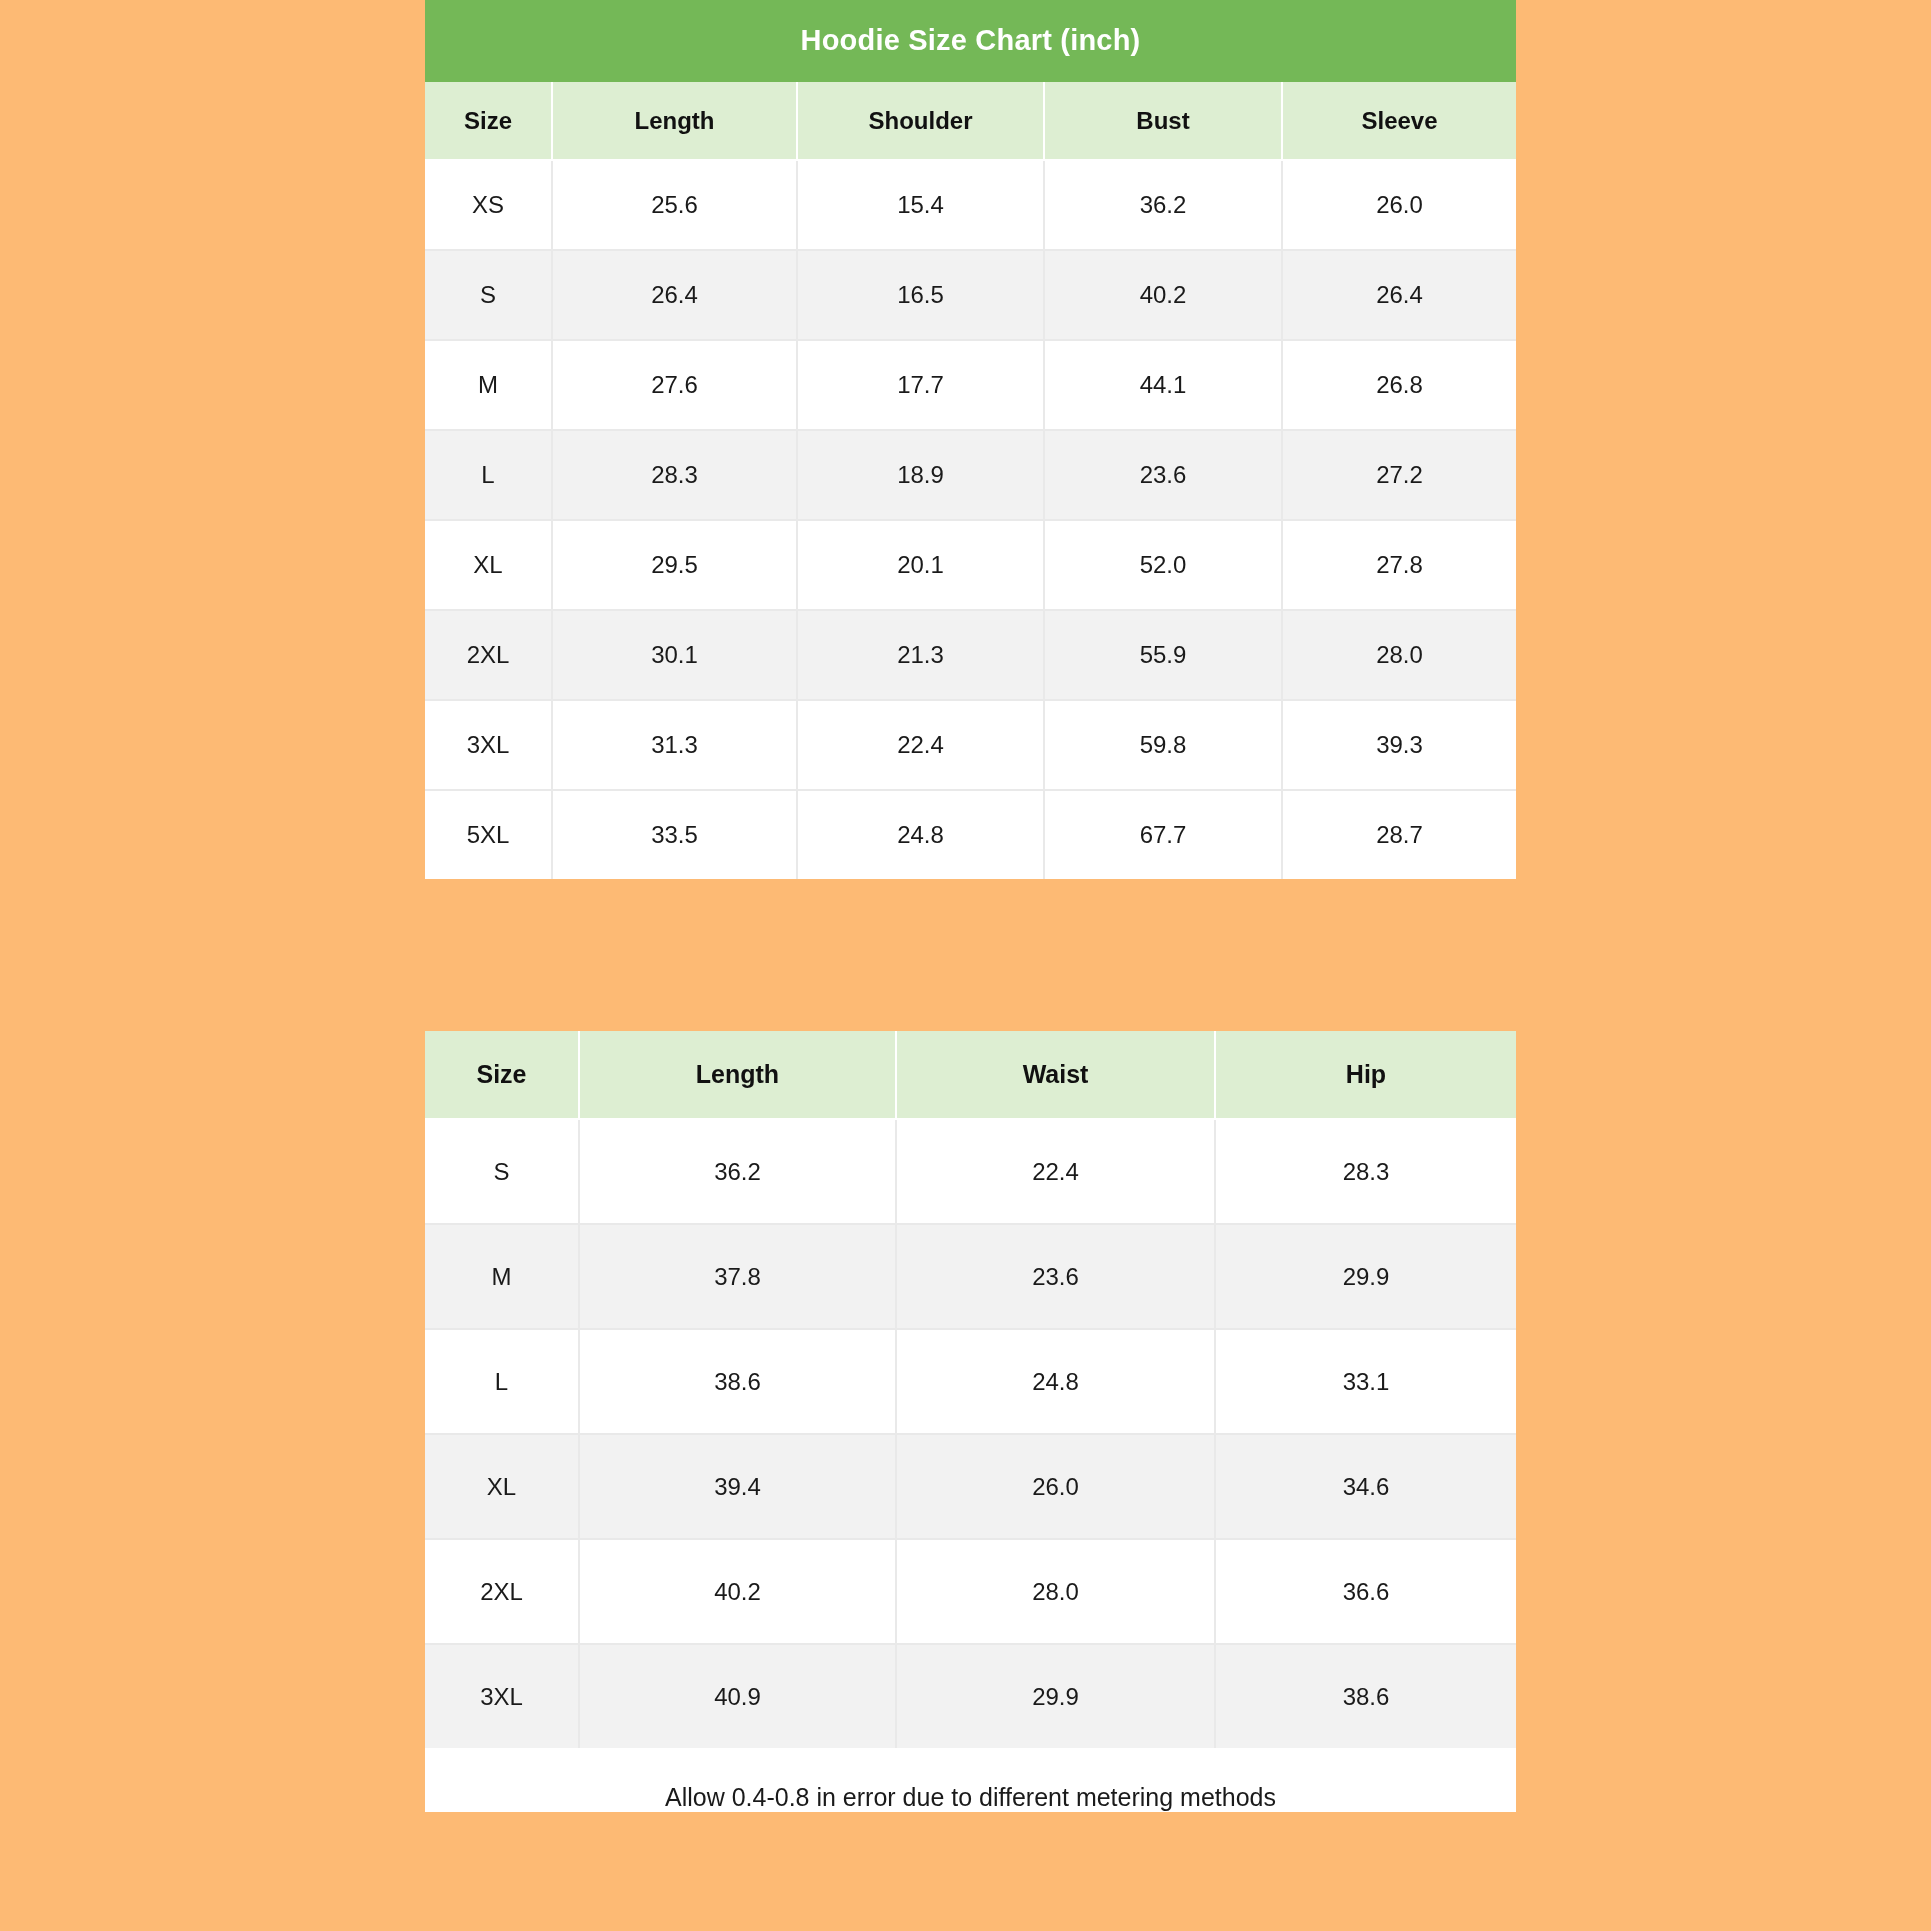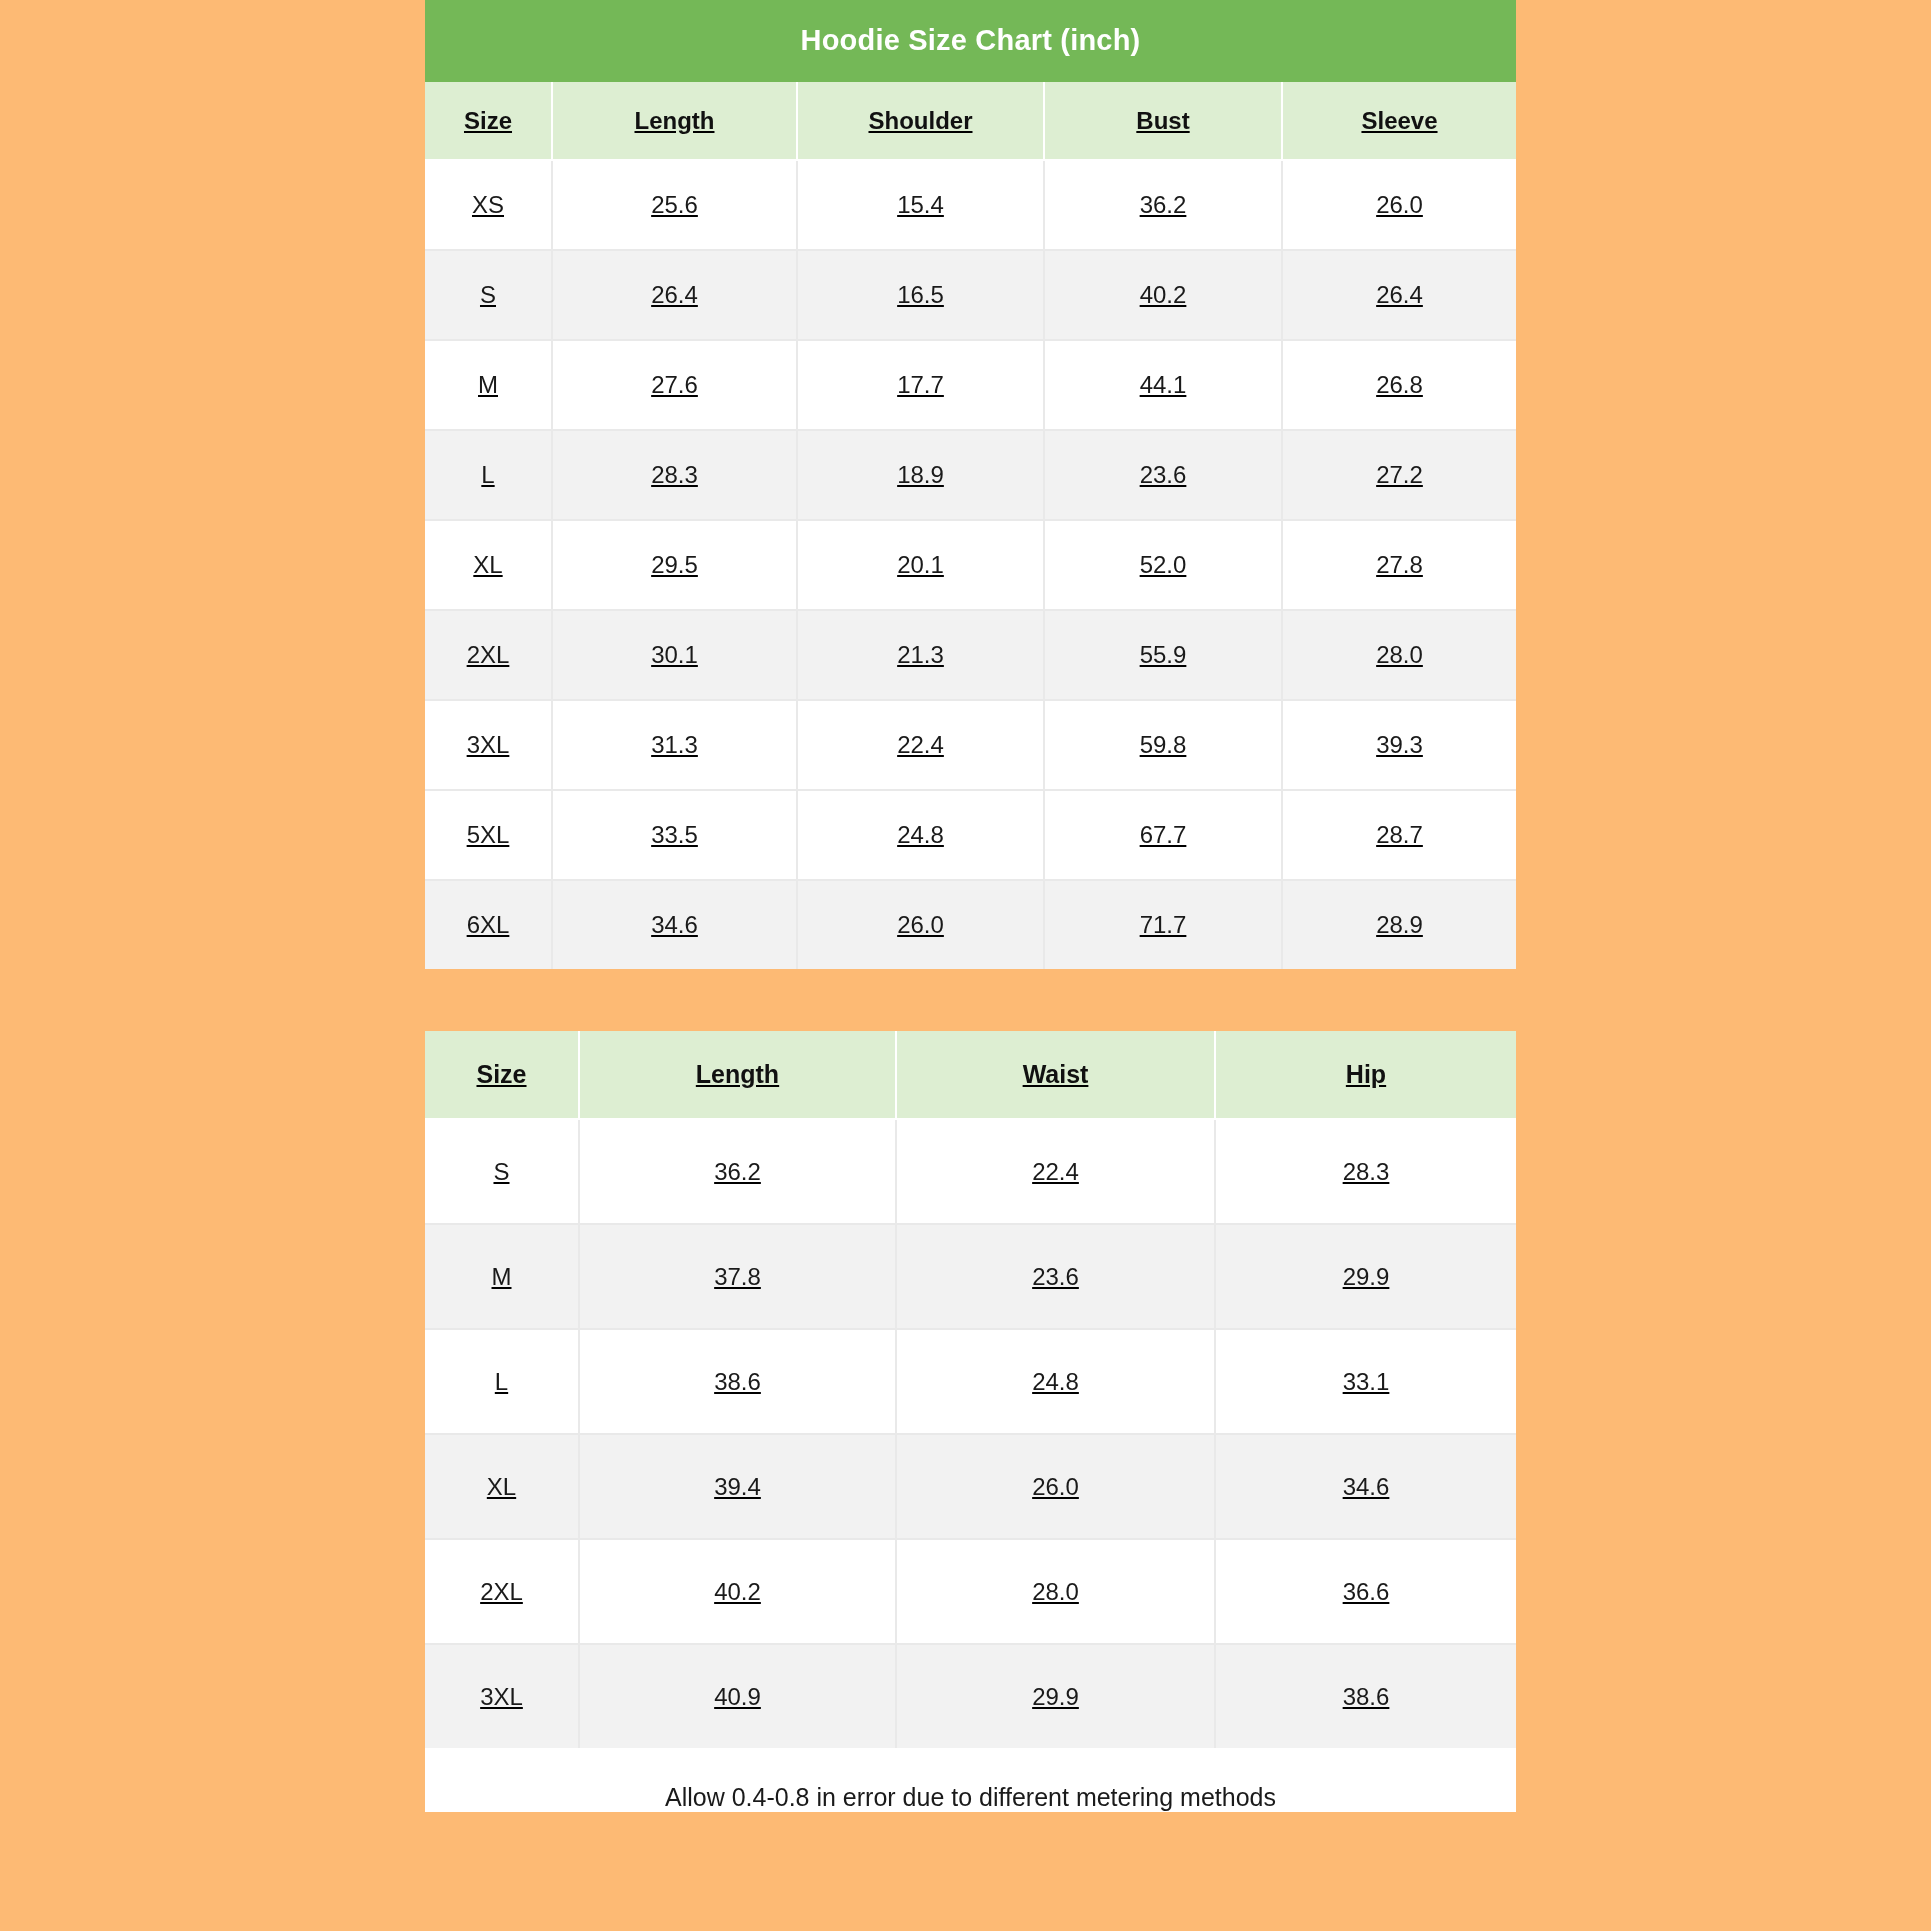--- a/index.html
+++ b/index.html
@@ -38,21 +38,20 @@
   #leggings-wrap .chart-title {
     border-top: 8.7px solid #111111;
     padding: 31px 0 32px 0;
     font-size: 30px;
   }
 
   table.size-table {
     width: 100%;
     border-collapse: collapse;
     table-layout: fixed;
-    text-decoration: underline;
   }
   table.size-table th {
     background: #ddeed2;
     color: #111111;
     font-size: 24px;
     font-weight: bold;
     height: 75px;
     text-align: center;
     border-right: 2.9px solid #ffffff;
     border-bottom: 2.9px solid #ffffff;
@@ -168,27 +167,20 @@
           <td>59.8</td>
           <td>39.3</td>
         </tr>
         <tr>
           <td>5XL</td>
           <td>33.5</td>
           <td>24.8</td>
           <td>67.7</td>
           <td>28.7</td>
         </tr>
-        <tr class="alt">
-          <td>6XL</td>
-          <td>34.6</td>
-          <td>26.0</td>
-          <td>71.7</td>
-          <td>28.9</td>
-        </tr>
       </tbody>
     </table>
   </div>
 
   <div class="chart-wrap" id="leggings-wrap">
     <table class="size-table" id="leggings-table">
       <colgroup>
         <col class="c0">
           <col class="c1">
           <col class="c2">

